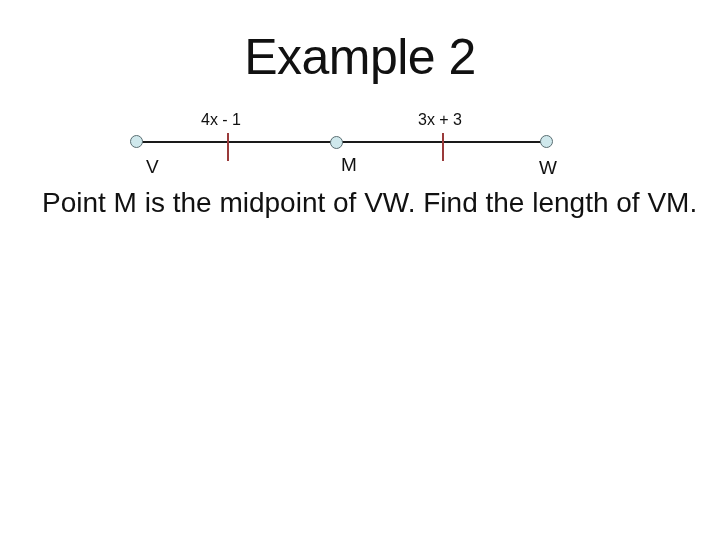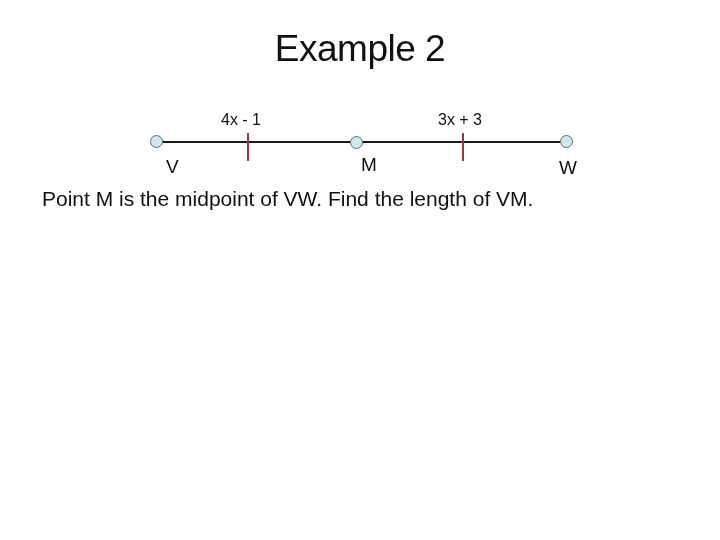--- a/index.html
+++ b/index.html
@@ -15,33 +15,32 @@
     overflow: hidden;
     font-family: "Liberation Sans", "DejaVu Sans", sans-serif;
     color: #111111;
   }
   .slide-title {
     position: absolute;
     top: 28px;
     left: 0;
     width: 720px;
     text-align: center;
-    font-size: 37px;
+    font-size: 50px;
     font-weight: 500;
     letter-spacing: -0.5px;
     color: #111111;
     white-space: nowrap;
   }
   .diagram {
     position: absolute;
     left: 0;
     top: 0;
     width: 638px;
     height: 540px;
-    margin-left: 20px;
   }
   .seg-line {
     position: absolute;
     left: 137px;
     top: 141px;
     width: 410px;
     height: 1.5px;
     background: #1a1a1a;
   }
   .point-dot {
@@ -81,21 +80,21 @@
     color: #111111;
     white-space: nowrap;
   }
   .label-v { left: 146px; top: 156px; }
   .label-m { left: 341px; top: 154px; }
   .label-w { left: 539px; top: 157px; }
   .body-text {
     position: absolute;
     left: 42px;
     top: 187px;
-    font-size: 21px;
+    font-size: 28px;
     color: #111111;
     white-space: nowrap;
     text-align: center;
   }
 </style>
 </head>
 <body>
 
 <div class="slide">
 

